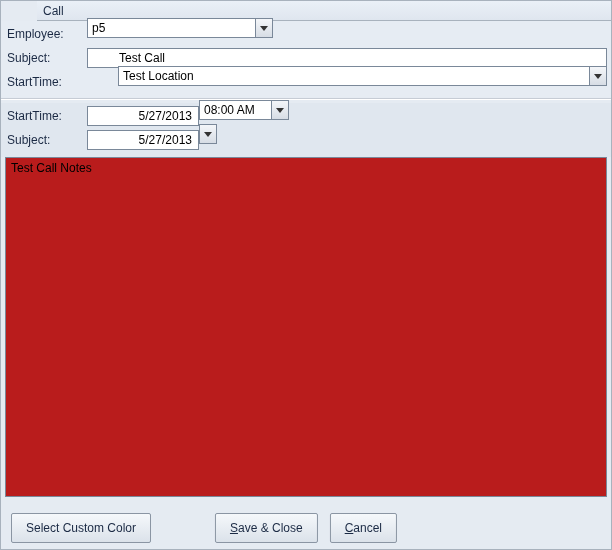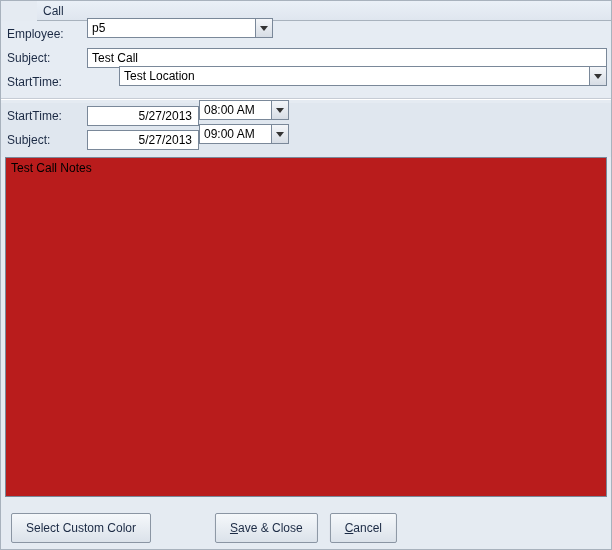--- a/index.html
+++ b/index.html
@@ -67,21 +67,21 @@
     width: 18px;
     height: 20px;
     border: 1px solid #7a8899;
     background: linear-gradient(to bottom, #f4f6f9, #d7dde5);
     cursor: default;
     display: flex;
     align-items: center;
     justify-content: center;
   }
   .combo-btn svg { display: block; }
-  .wide-input { flex: 1; }
+  .wide-input { flex: 1; padding-left: 31px; }
   .section-divider {
     border-top: 1px solid #c6ccd5;
     border-bottom: 1px solid #ffffff;
     height: 0;
     margin: 1px 0 3px 0;
   }
   .time-group {
     padding: 2px 4px 4px 4px;
     background: #e0e7ef;
   }
@@ -165,21 +165,21 @@
     </div>
 
     <div class="row">
       <div class="label">Subject:</div>
       <input class="text-input wide-input" value="Test Call" style="">
     </div>
 
     <div class="row">
       <div class="label">StartTime:</div>
       <div class="combo wide-input" style="display:flex">
-        <input class="text-input" style="flex: 1 1 0%; margin-left: 32px;" value="Test Location">
+        <input class="text-input" style="flex: 1 1 0%;" value="Test Location">
         <div class="combo-btn">
           <svg width="8" height="5" viewBox="0 0 8 5">
               <path d="M0,0 L8,0 L4,5 Z" fill="#333"></path>
             </svg>
         </div>
       </div>
     </div>
   </div>
 
   <div class="section-divider"></div>
@@ -194,21 +194,20 @@
           <svg width="8" height="5" viewBox="0 0 8 5">
               <path d="M0,0 L8,0 L4,5 Z" fill="#333"></path>
             </svg>
         </div>
       </div>
     </div>
     <div class="time-row">
       <div class="label">Subject:</div>
       <input class="text-input date-input" value="5/27/2013" style="">
       <div class="combo">
-        <input class="text-input time-input" value="09:00 AM" style="">
         <div class="combo-btn">
           <svg width="8" height="5" viewBox="0 0 8 5">
               <path d="M0,0 L8,0 L4,5 Z" fill="#333"></path>
             </svg>
         </div>
       </div>
     </div>
   </div>
 
   <div class="notes-wrap">

